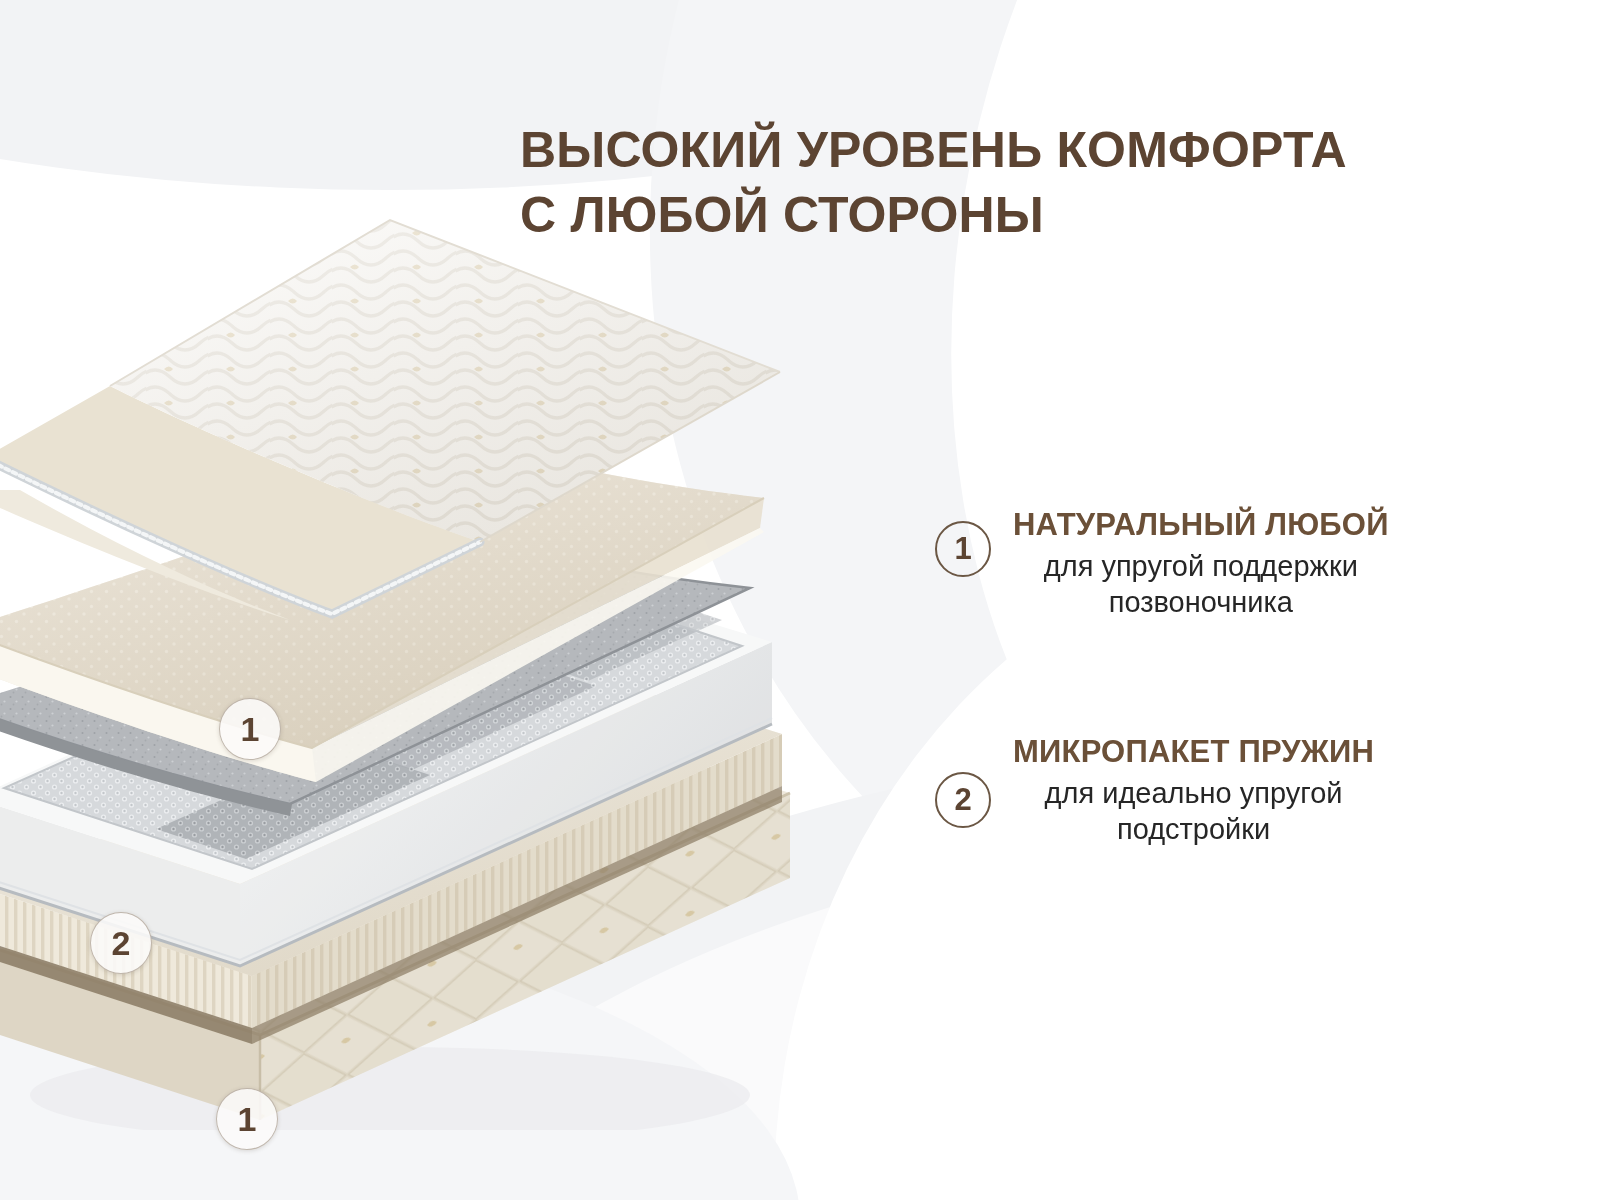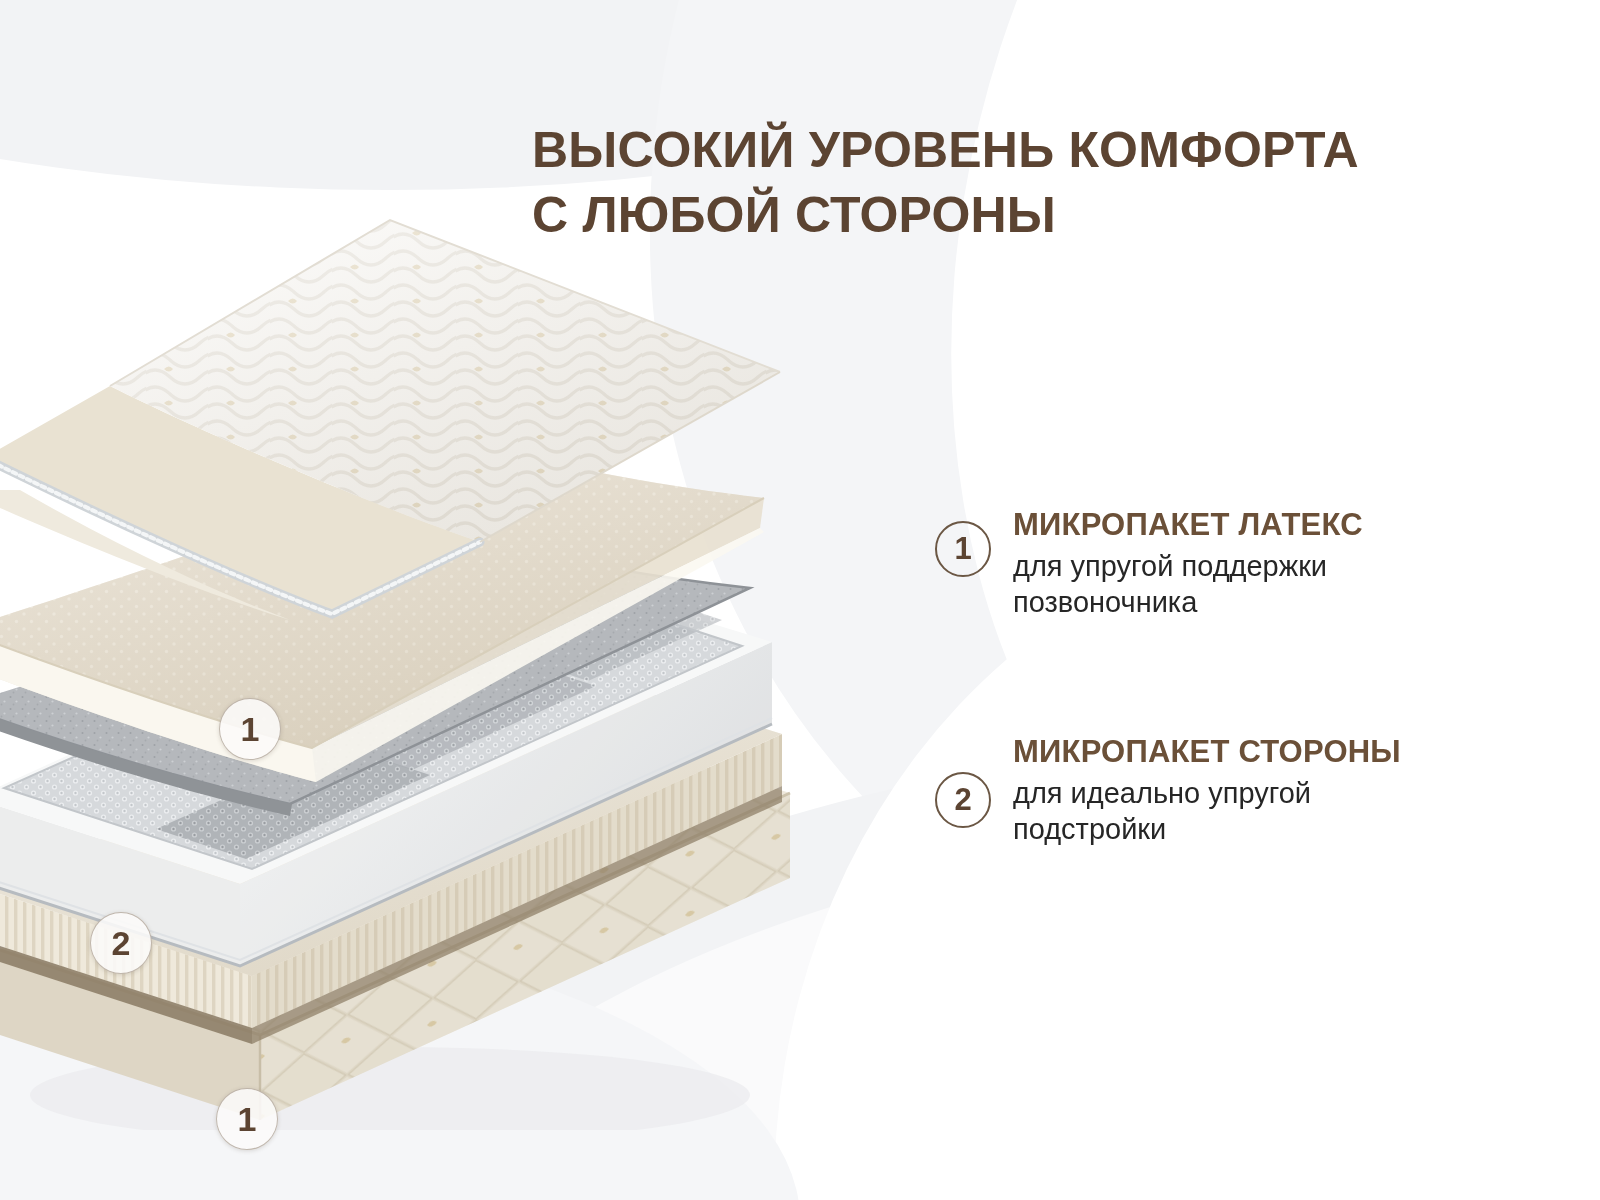--- a/index.html
+++ b/index.html
@@ -51,21 +51,21 @@
     transform: rotate(-16deg);
   }
   .sw-leftbottom {
     width: 1500px; height: 620px;
     left: -700px; bottom: -330px;
     background: #f5f6f8;
   }
 
   
   .title-block {
-    position: absolute; left: 532px; top: 118px;
+    position: absolute; left: 520px; top: 118px;
     width: 1000px; z-index: 6;
   }
   .title-block h1 {
     color: #5c4432;
     font-size: 50px;
     line-height: 1.30;
     font-weight: bold;
     letter-spacing: 0.2px;
     white-space: pre-line;
   }
@@ -103,20 +103,21 @@
     font-weight: bold;
     letter-spacing: 0.2px;
     line-height: 1.18;
     margin-bottom: 4px;
   }
   .feat-desc {
     color: #262626;
     font-size: 29px;
     line-height: 1.26;
     white-space: pre-line;
+    text-align: center;
   }
 
   
   #mattress { position: absolute; left: -40px; top: 190px; z-index: 4; }
 
   
   .layer-badge {
     position: absolute;
     width: 62px; height: 62px;
     border-radius: 50%;
@@ -335,30 +336,30 @@
     <div class="layer-badge badge-latex">1</div>
     <div class="layer-badge badge-spring">2</div>
     <div class="layer-badge badge-base">1</div>
   </div>
 
   <div class="features">
 
     <div class="feature feat-1">
       <div class="num-ring">1</div>
       <div class="feat-text">
-        <div class="feat-title">МИКРОПАКЕТ ЛАТЕКС</div>
+        <div class="feat-title">НАТУРАЛЬНЫЙ ЛЮБОЙ</div>
         <div class="feat-desc">для упругой поддержки
 позвоночника</div>
       </div>
     </div>
 
     <div class="feature feat-2">
       <div class="num-ring">2</div>
       <div class="feat-text">
-        <div class="feat-title">МИКРОПАКЕТ СТОРОНЫ</div>
+        <div class="feat-title">МИКРОПАКЕТ ПРУЖИН</div>
         <div class="feat-desc">для идеально упругой
 подстройки</div>
       </div>
     </div>
 
   </div>
 
 </div>
 
 </body></html>

